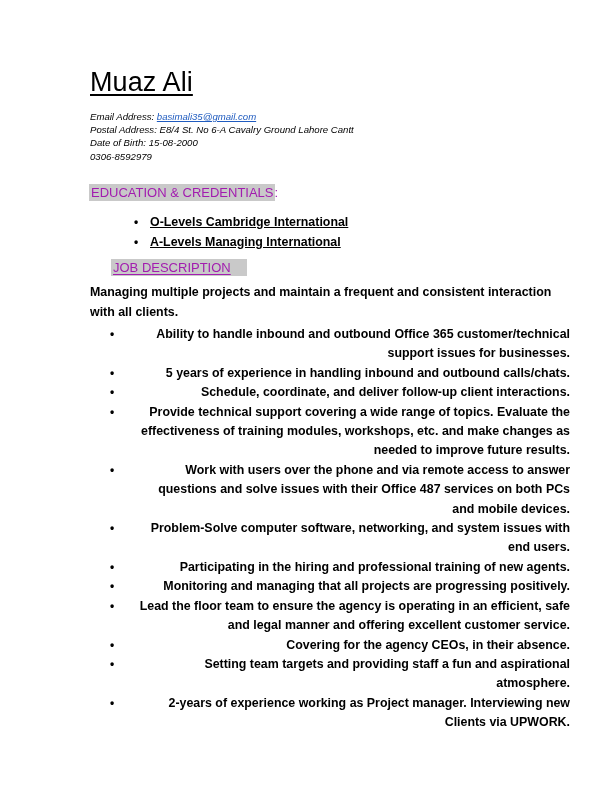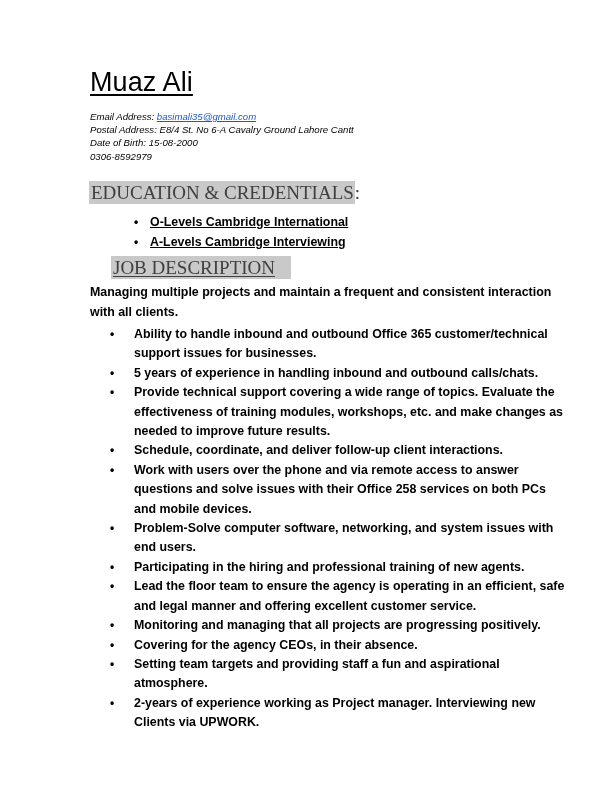--- a/index.html
+++ b/index.html
@@ -65,25 +65,25 @@
   }
   .email-link {
     color: #1f5bbf;
     text-decoration: underline;
     font-style: italic;
   }
 
   
   .section-heading {
     position: absolute;
-    font-family: Liberation Serif, serif;
-    font-size: 19px;
+    font-family: Liberation Sans, sans-serif;
+    font-size: 13px;
     font-weight: 400;
     line-height: 18px;
-    color: #404040;
+    color: #a21caf;
     white-space: nowrap;
   }
   .hl {
     background: #c9c9c9;
     padding: 1px 1px 1px 2px;
   }
   .hl-underline {
     background: #c9c9c9;
     padding: 1px 16px 1px 2px;
     text-decoration: underline;
@@ -136,20 +136,21 @@
 
   
   .job-list {
     position: absolute;
     left: 86px;
     top: 325px;
     width: 462px;
     margin: 0;
     padding: 0;
     list-style: none;
+    text-align: right;
   }
   .job-item {
     position: relative;
     font-family: "Liberation Sans", sans-serif;
     font-size: 12.4px;
     font-weight: 600;
     line-height: 19.4px;
     padding-left: 26px;
     color: #000000;
   }
@@ -179,37 +180,37 @@
     <div class="contact-line">Date of Birth: 15-08-2000</div>
     <div class="contact-line">0306-8592979</div>
   </div>
 
   <div class="section-heading" id="education-heading">
     <span class="hl">EDUCATION &amp; CREDENTIALS</span><span>:</span>
   </div>
 
   <ul class="edu-list">
     <li class="edu-item">O-Levels Cambridge International</li>
-    <li class="edu-item">A-Levels Cambridge Interviewing</li>
+    <li class="edu-item">A-Levels Managing International</li>
   </ul>
 
   <div class="section-heading" id="jobdesc-heading">
     <span class="hl-underline">JOB DESCRIPTION</span>
   </div>
 
   <div class="intro">Managing multiple projects and maintain a frequent and consistent interaction with all clients.</div>
 
   <ul class="job-list">
     <li class="job-item">Ability to handle inbound and outbound Office 365 customer/technical support issues for businesses.</li>
     <li class="job-item">5 years of experience in handling inbound and outbound calls/chats.</li>
+    <li class="job-item">Schedule, coordinate, and deliver follow-up client interactions.</li>
     <li class="job-item">Provide technical support covering a wide range of topics. Evaluate the effectiveness of training modules, workshops, etc. and make changes as needed to improve future results.</li>
-    <li class="job-item">Schedule, coordinate, and deliver follow-up client interactions.</li>
-    <li class="job-item">Work with users over the phone and via remote access to answer questions and solve issues with their Office 258 services on both PCs and mobile devices.</li>
+    <li class="job-item">Work with users over the phone and via remote access to answer questions and solve issues with their Office 487 services on both PCs and mobile devices.</li>
     <li class="job-item">Problem-Solve computer software, networking, and system issues with end users.</li>
     <li class="job-item">Participating in the hiring and professional training of new agents.</li>
+    <li class="job-item">Monitoring and managing that all projects are progressing positively.</li>
     <li class="job-item">Lead the floor team to ensure the agency is operating in an efficient, safe and legal manner and offering excellent customer service.</li>
-    <li class="job-item">Monitoring and managing that all projects are progressing positively.</li>
     <li class="job-item">Covering for the agency CEOs, in their absence.</li>
     <li class="job-item">Setting team targets and providing staff a fun and aspirational atmosphere.</li>
     <li class="job-item">2-years of experience working as Project manager. Interviewing new Clients via UPWORK.</li>
   </ul>
 
 </div>
 
 </body></html>

